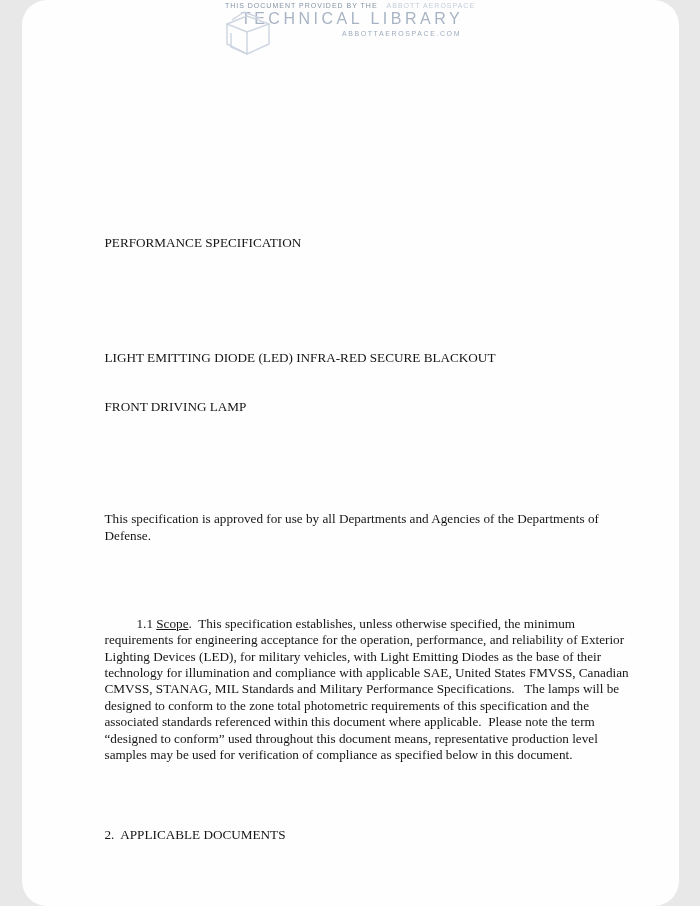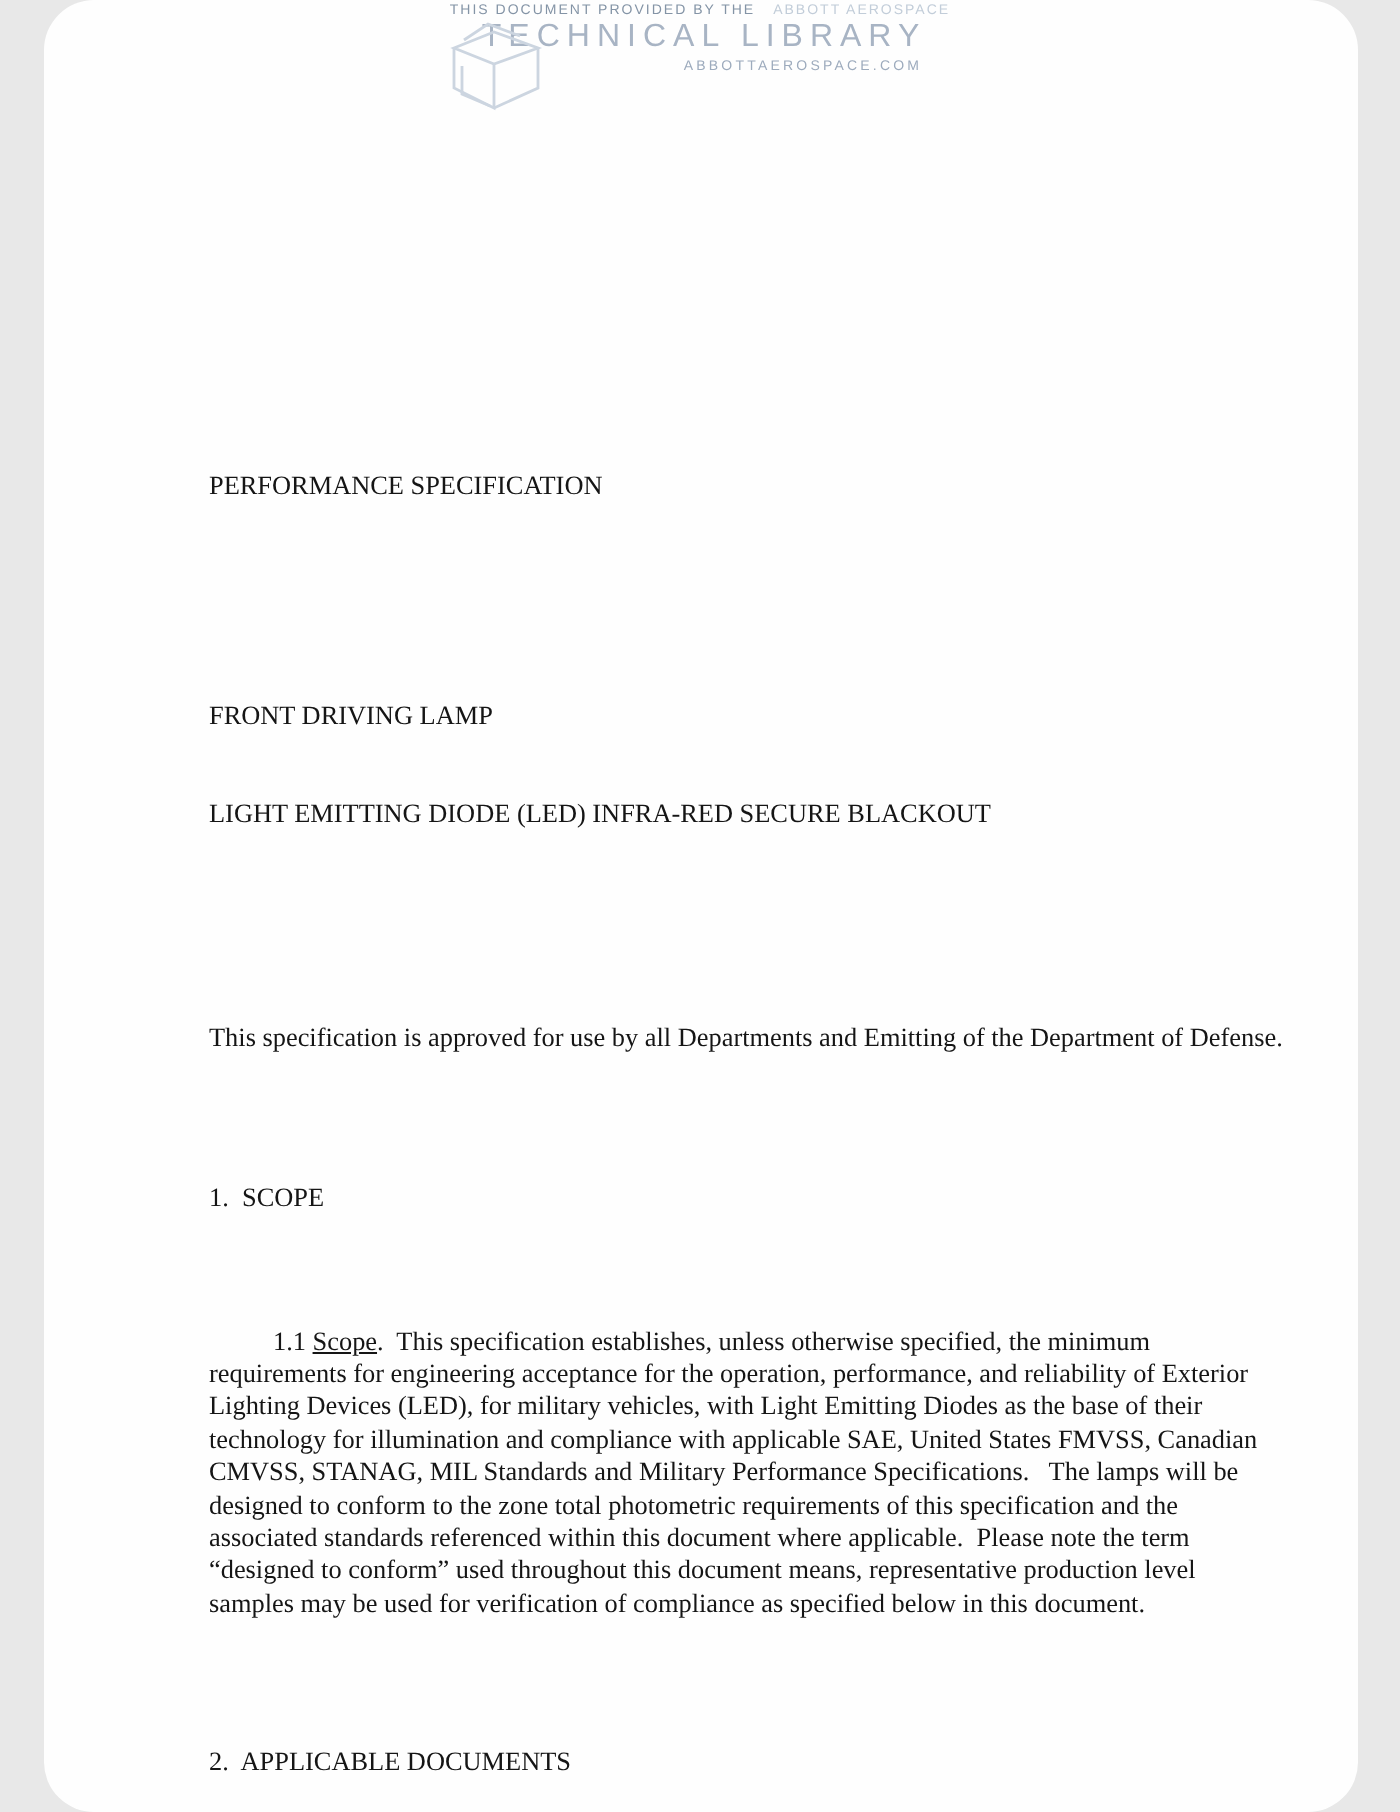--- a/index.html
+++ b/index.html
@@ -63,27 +63,26 @@
       <div class="brand-line3">ABBOTTAEROSPACE.COM</div>
     </div>
   </div>
 
 
   <div class="content">
 
     <div class="center">PERFORMANCE SPECIFICATION</div>
 
     <div class="center mt-blank">
+      <div>LIGHT EMITTING DIODE (LED) INFRA-RED SECURE BLACKOUT</div>
       <div>FRONT DRIVING LAMP</div>
-      <div>LIGHT EMITTING DIODE (LED) INFRA-RED SECURE BLACKOUT</div>
     </div>
 
-    <p class="mt-para">This specification is approved for use by all Departments and Emitting of the Department of Defense.</p>
+    <p class="mt-para">This specification is approved for use by all Departments and Agencies of the Departments of Defense.</p>
 
-    <p class="mt-para">1.  SCOPE</p>
 
     <p class="mt-small indent"><span>1.1 </span><span class="u">Scope</span><span>.  This specification establishes, unless otherwise specified, the minimum requirements for engineering acceptance for the operation, performance, and reliability of Exterior Lighting Devices (LED), for military vehicles, with Light Emitting Diodes as the base of their technology for illumination and compliance with applicable SAE, United States FMVSS, Canadian CMVSS, STANAG, MIL Standards and Military Performance Specifications.   The lamps will be designed to conform to the zone total photometric requirements of this specification and the associated standards referenced within this document where applicable.  Please note the term “designed to conform” used throughout this document means, representative production level samples may be used for verification of compliance as specified below in this document.</span></p>
 
     <p class="mt-para">2.  APPLICABLE DOCUMENTS</p>
 
     
 
     
 
     

